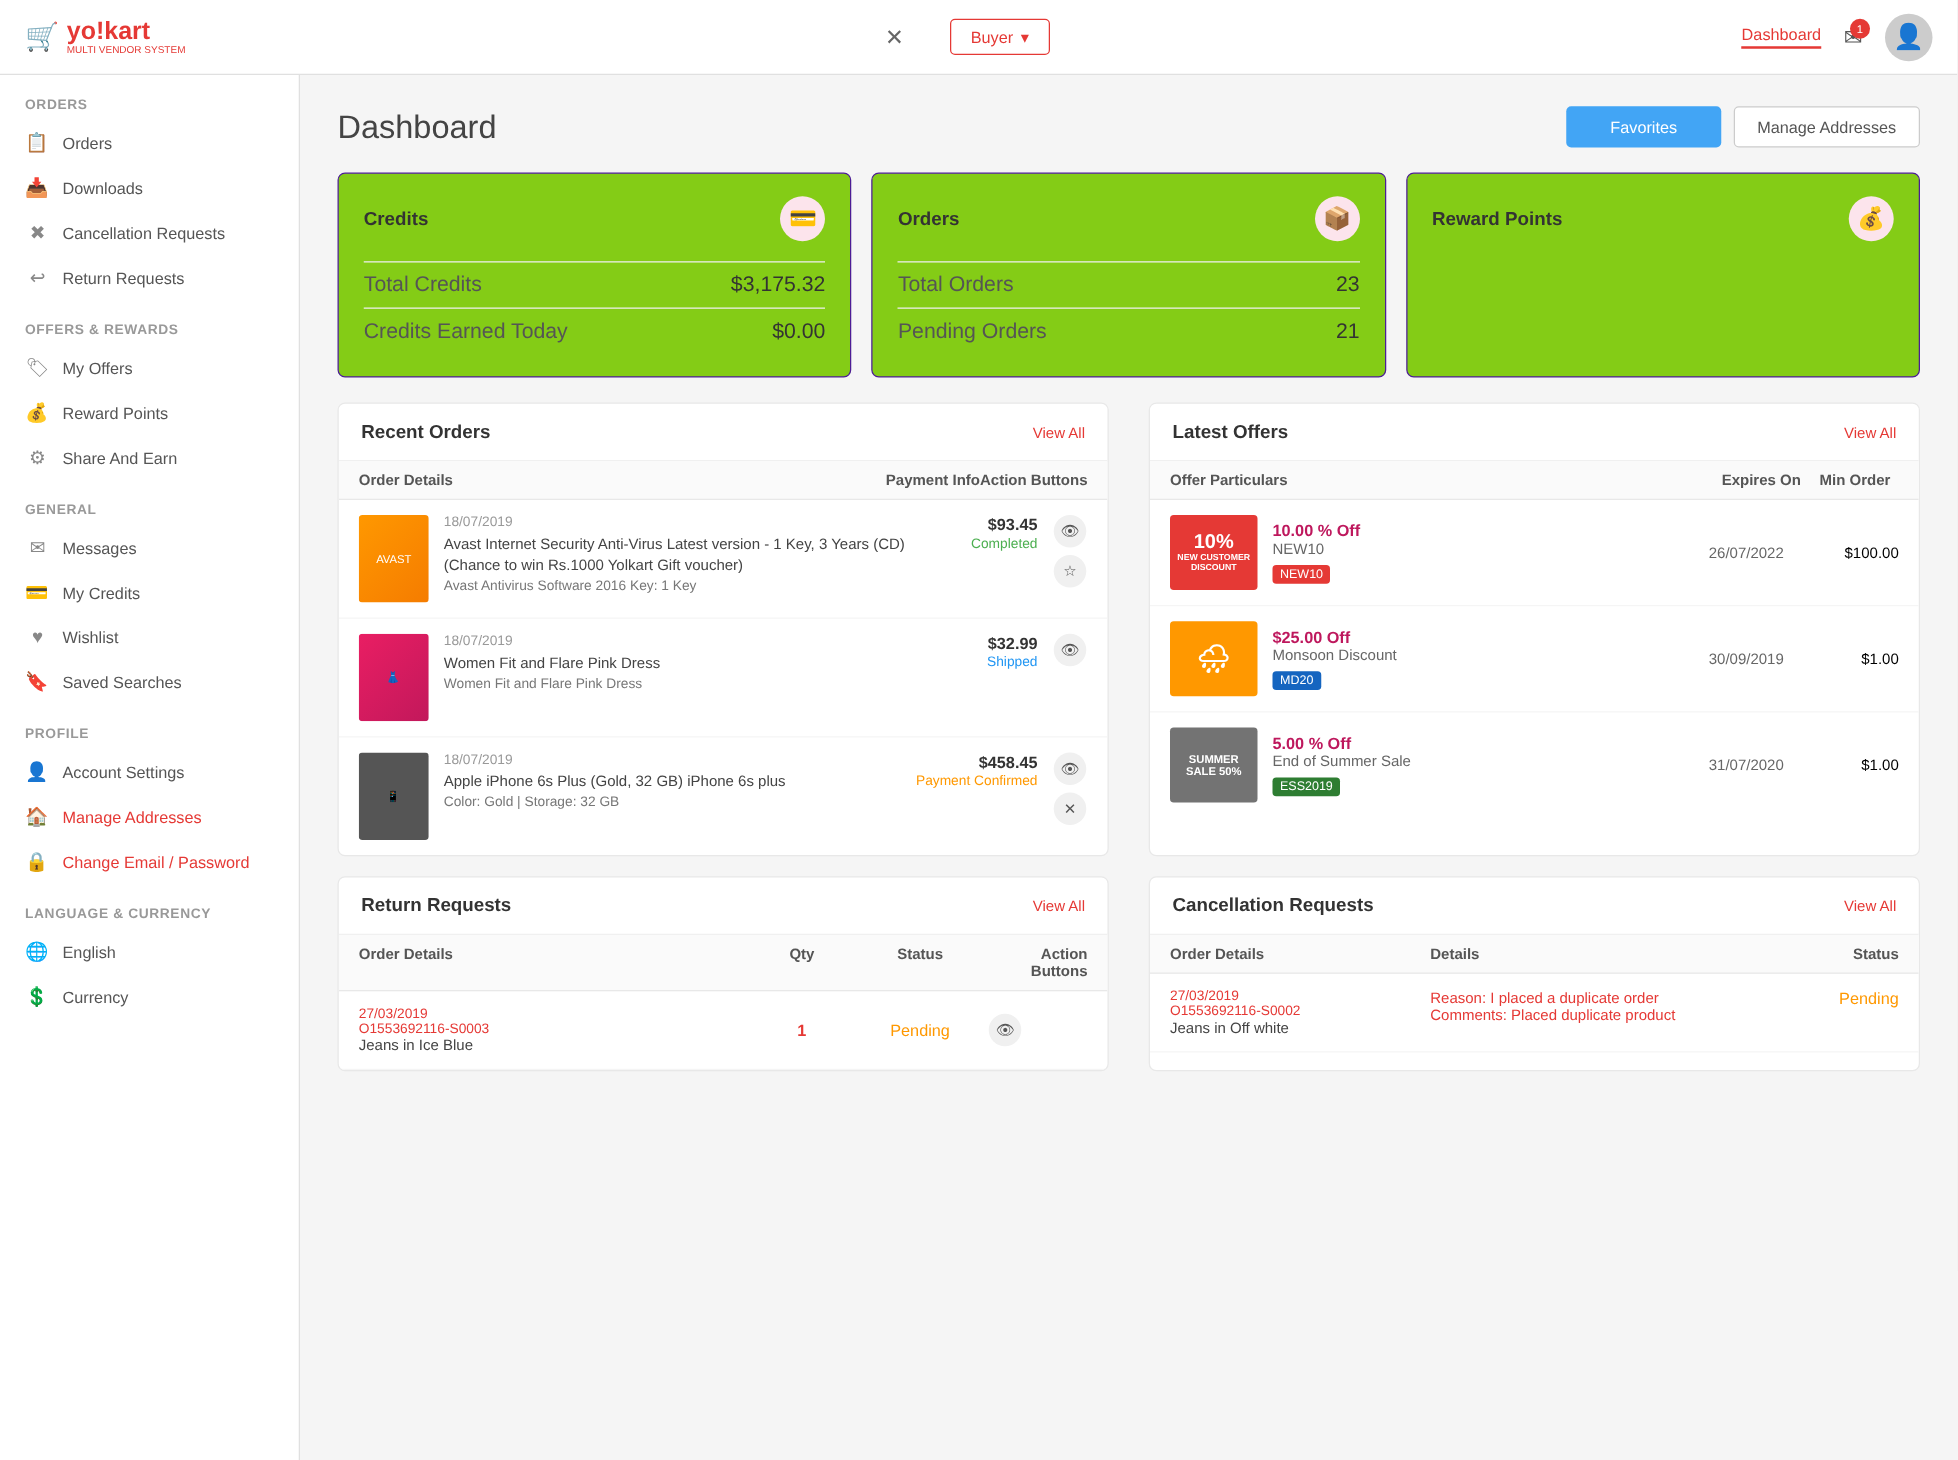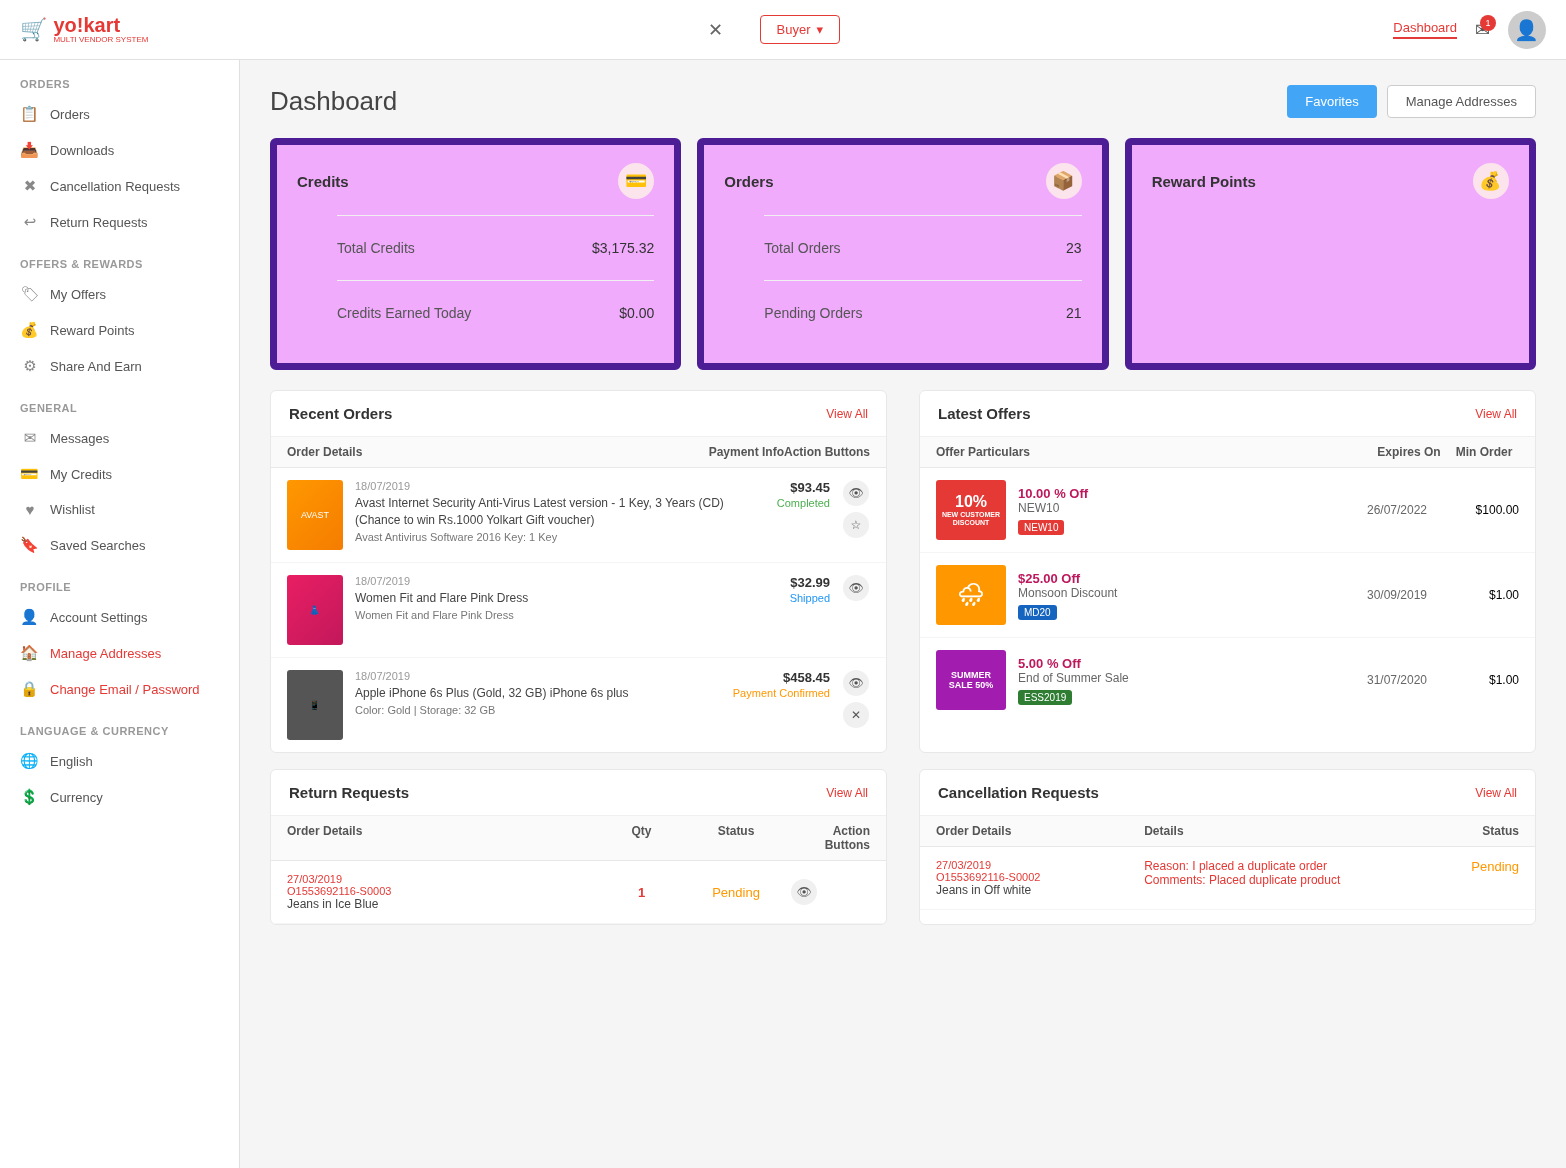--- a/index.html
+++ b/index.html
@@ -29,31 +29,31 @@
     .sidebar-section-title { font-size: 11px; font-weight: 700; color: #999; text-transform: uppercase; letter-spacing: 0.5px; padding: 18px 20px 6px; }
     .sidebar-item { display: flex; align-items: center; gap: 10px; padding: 9px 20px; cursor: pointer; color: #555; text-decoration: none; font-size: 13px; }
     .sidebar-item.active { color: #e53935; }
     .sidebar-icon { width: 20px; text-align: center; font-size: 15px; color: #888; }
     .sidebar-item.active .sidebar-icon { color: #e53935; }
 
     
     .page-header { display: flex; align-items: center; justify-content: space-between; margin-bottom: 20px; }
     .page-title { font-size: 26px; font-weight: 400; color: #444; }
     .header-btns { display: flex; gap: 10px; }
-    .btn-primary { background: #42a5f5; color: #fff; border: none; padding: 8px 18px; border-radius: 4px; cursor: pointer; font-size: 13px; }
+    .btn-primary { background: #42a5f5; color: #fff; border: none; padding: 8px 35px; border-radius: 4px; cursor: pointer; font-size: 13px; }
     .btn-outline { background: #fff; color: #555; border: 1px solid #ccc; padding: 8px 18px; border-radius: 4px; cursor: pointer; font-size: 13px; }
 
     
     .summary-cards { display: grid; grid-template-columns: 1fr 1fr 1fr; gap: 16px; margin-bottom: 20px; }
-    .summary-card { background: #f0abfc; border-radius: 6px; padding: 18px 20px; border: 7px solid #4c1d95; text-align: right; }
+    .summary-card { background: #84cc16; border-radius: 6px; padding: 18px 20px; border: 1px solid #4c1d95; text-align: right; }
     .summary-card-header { display: flex; align-items: center; justify-content: space-between; margin-bottom: 16px; }
     .summary-card-title { font-size: 15px; font-weight: 600; color: #333; }
     .card-icon { width: 36px; height: 36px; border-radius: 50%; display: flex; align-items: center; justify-content: center; font-size: 18px; }
     .card-icon.pink { background: #fce4ec; color: #e53935; }
-    .summary-row { display: flex; justify-content: space-between; padding: 24px 0; border-top: 1px solid #f0f0f0; font-size: 14px; color: #555; margin-left: 40px; }
+    .summary-row { display: flex; justify-content: space-between; padding: 8px 0; border-top: 1px solid #f0f0f0; font-size: 17px; color: #555; }
     .summary-value { font-weight: 500; color: #333; }
 
     
     .two-col { display: grid; grid-template-columns: 1fr 1fr; gap: 32px; margin-bottom: 16px; }
 
     
     .section-card { background: #fff; border-radius: 6px; border: 1px solid #e8e8e8; overflow: hidden; }
     .section-header { display: flex; align-items: center; justify-content: space-between; padding: 14px 18px; border-bottom: 1px solid #f0f0f0; }
     .section-title { font-size: 15px; font-weight: 600; color: #333; }
     .view-all-link { color: #e53935; text-decoration: none; font-size: 12px; }
@@ -74,21 +74,21 @@
     .status-confirmed { color: #ff9800; }
     .order-actions { display: flex; flex-direction: column; gap: 6px; align-items: center; min-width: 28px; }
     .action-btn { width: 26px; height: 26px; border-radius: 50%; background: #f0f0f0; border: none; cursor: pointer; display: flex; align-items: center; justify-content: center; font-size: 12px; color: #555; }
 
     
     .offer-row { display: flex; align-items: center; gap: 12px; padding: 12px 16px; border-bottom: 1px solid #f5f5f5; }
     .offer-row:last-child { border-bottom: none; }
     .offer-img { width: 70px; height: 60px; border-radius: 3px; flex-shrink: 0; overflow: hidden; display: flex; align-items: center; justify-content: center; font-size: 11px; color: #fff; font-weight: 700; }
     .offer-img.red { background: #e53935; }
     .offer-img.orange { background: #ff9800; }
-    .offer-img.teal { background: #a21caf; }
+    .offer-img.teal { background: #737373; }
     .offer-details { flex: 1; }
     .offer-discount { font-size: 13px; font-weight: 600; color: #be185d; }
     .offer-name { font-size: 12px; color: #666; margin-bottom: 4px; }
     .offer-code { display: inline-block; background: #e53935; color: #fff; font-size: 10px; padding: 2px 6px; border-radius: 3px; }
     .offer-expires { font-size: 12px; color: #666; text-align: center; min-width: 80px; }
     .offer-minorder { font-size: 12px; color: #000000; text-align: right; min-width: 70px; }
 
     
     .offer-table-header { display: flex; padding: 8px 16px; background: #fafafa; border-bottom: 1px solid #e8e8e8; font-size: 12px; font-weight: 600; color: #555; }
     .offer-th-particulars { flex: 1; }

